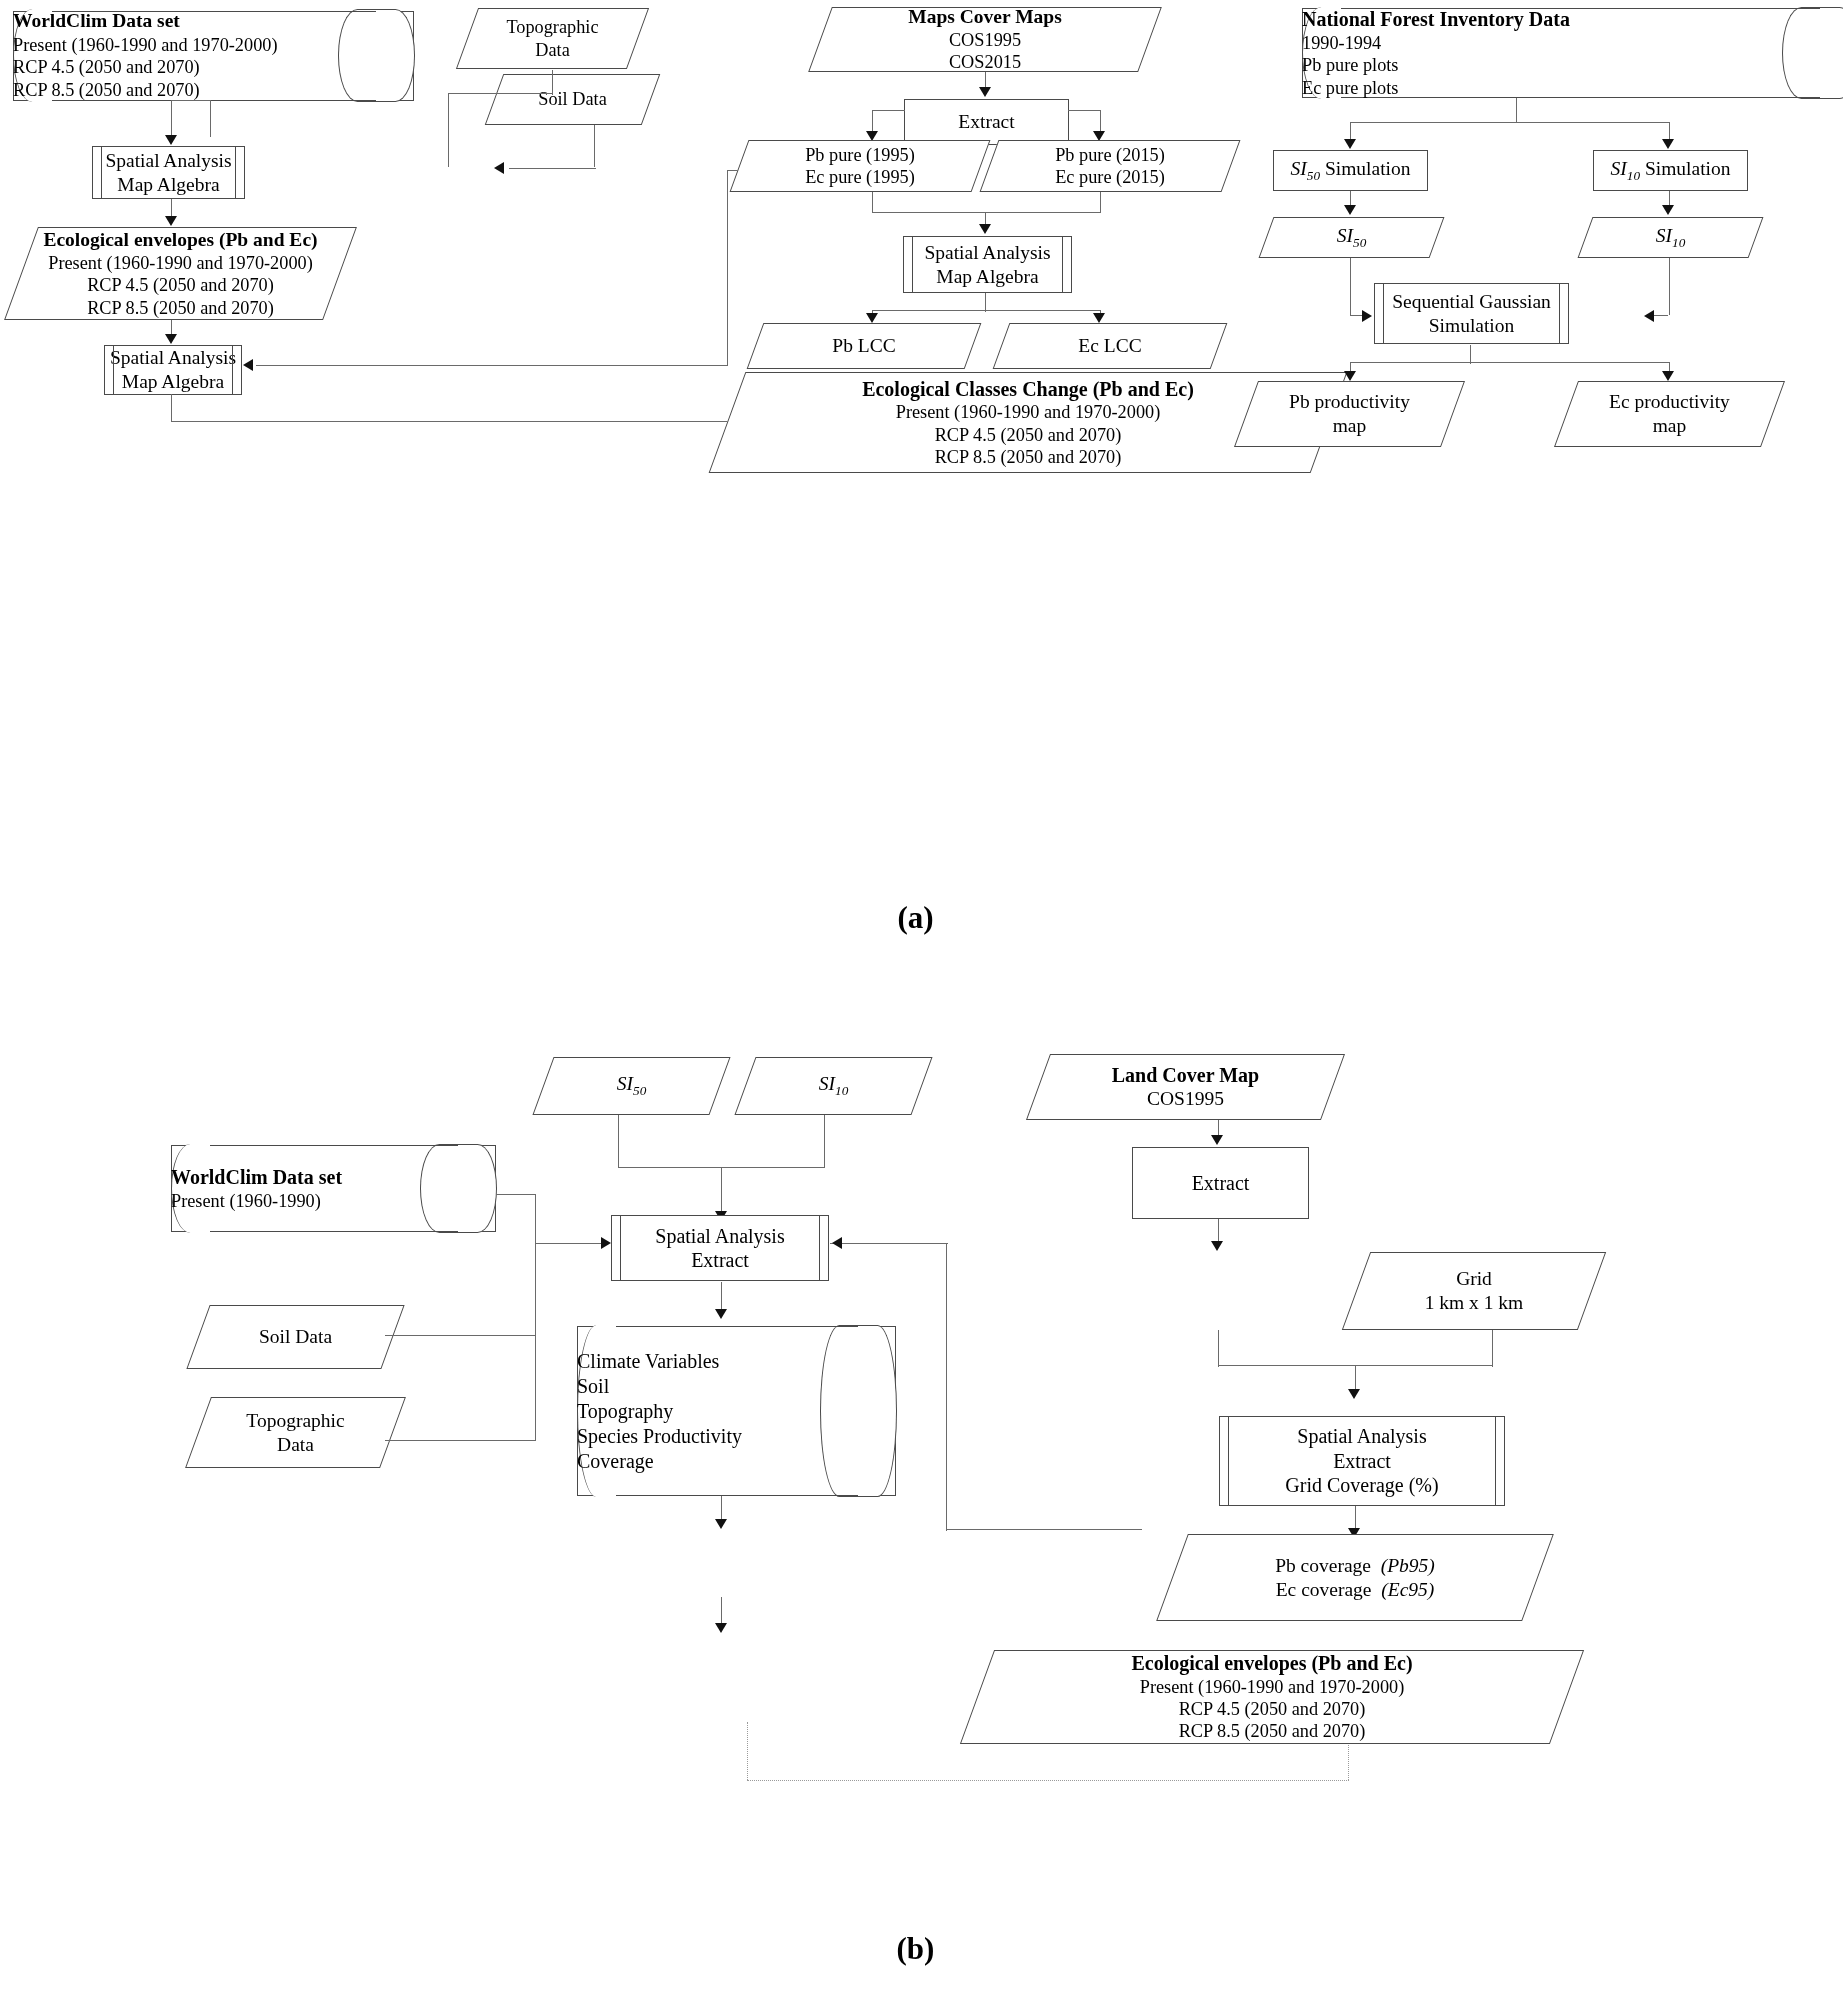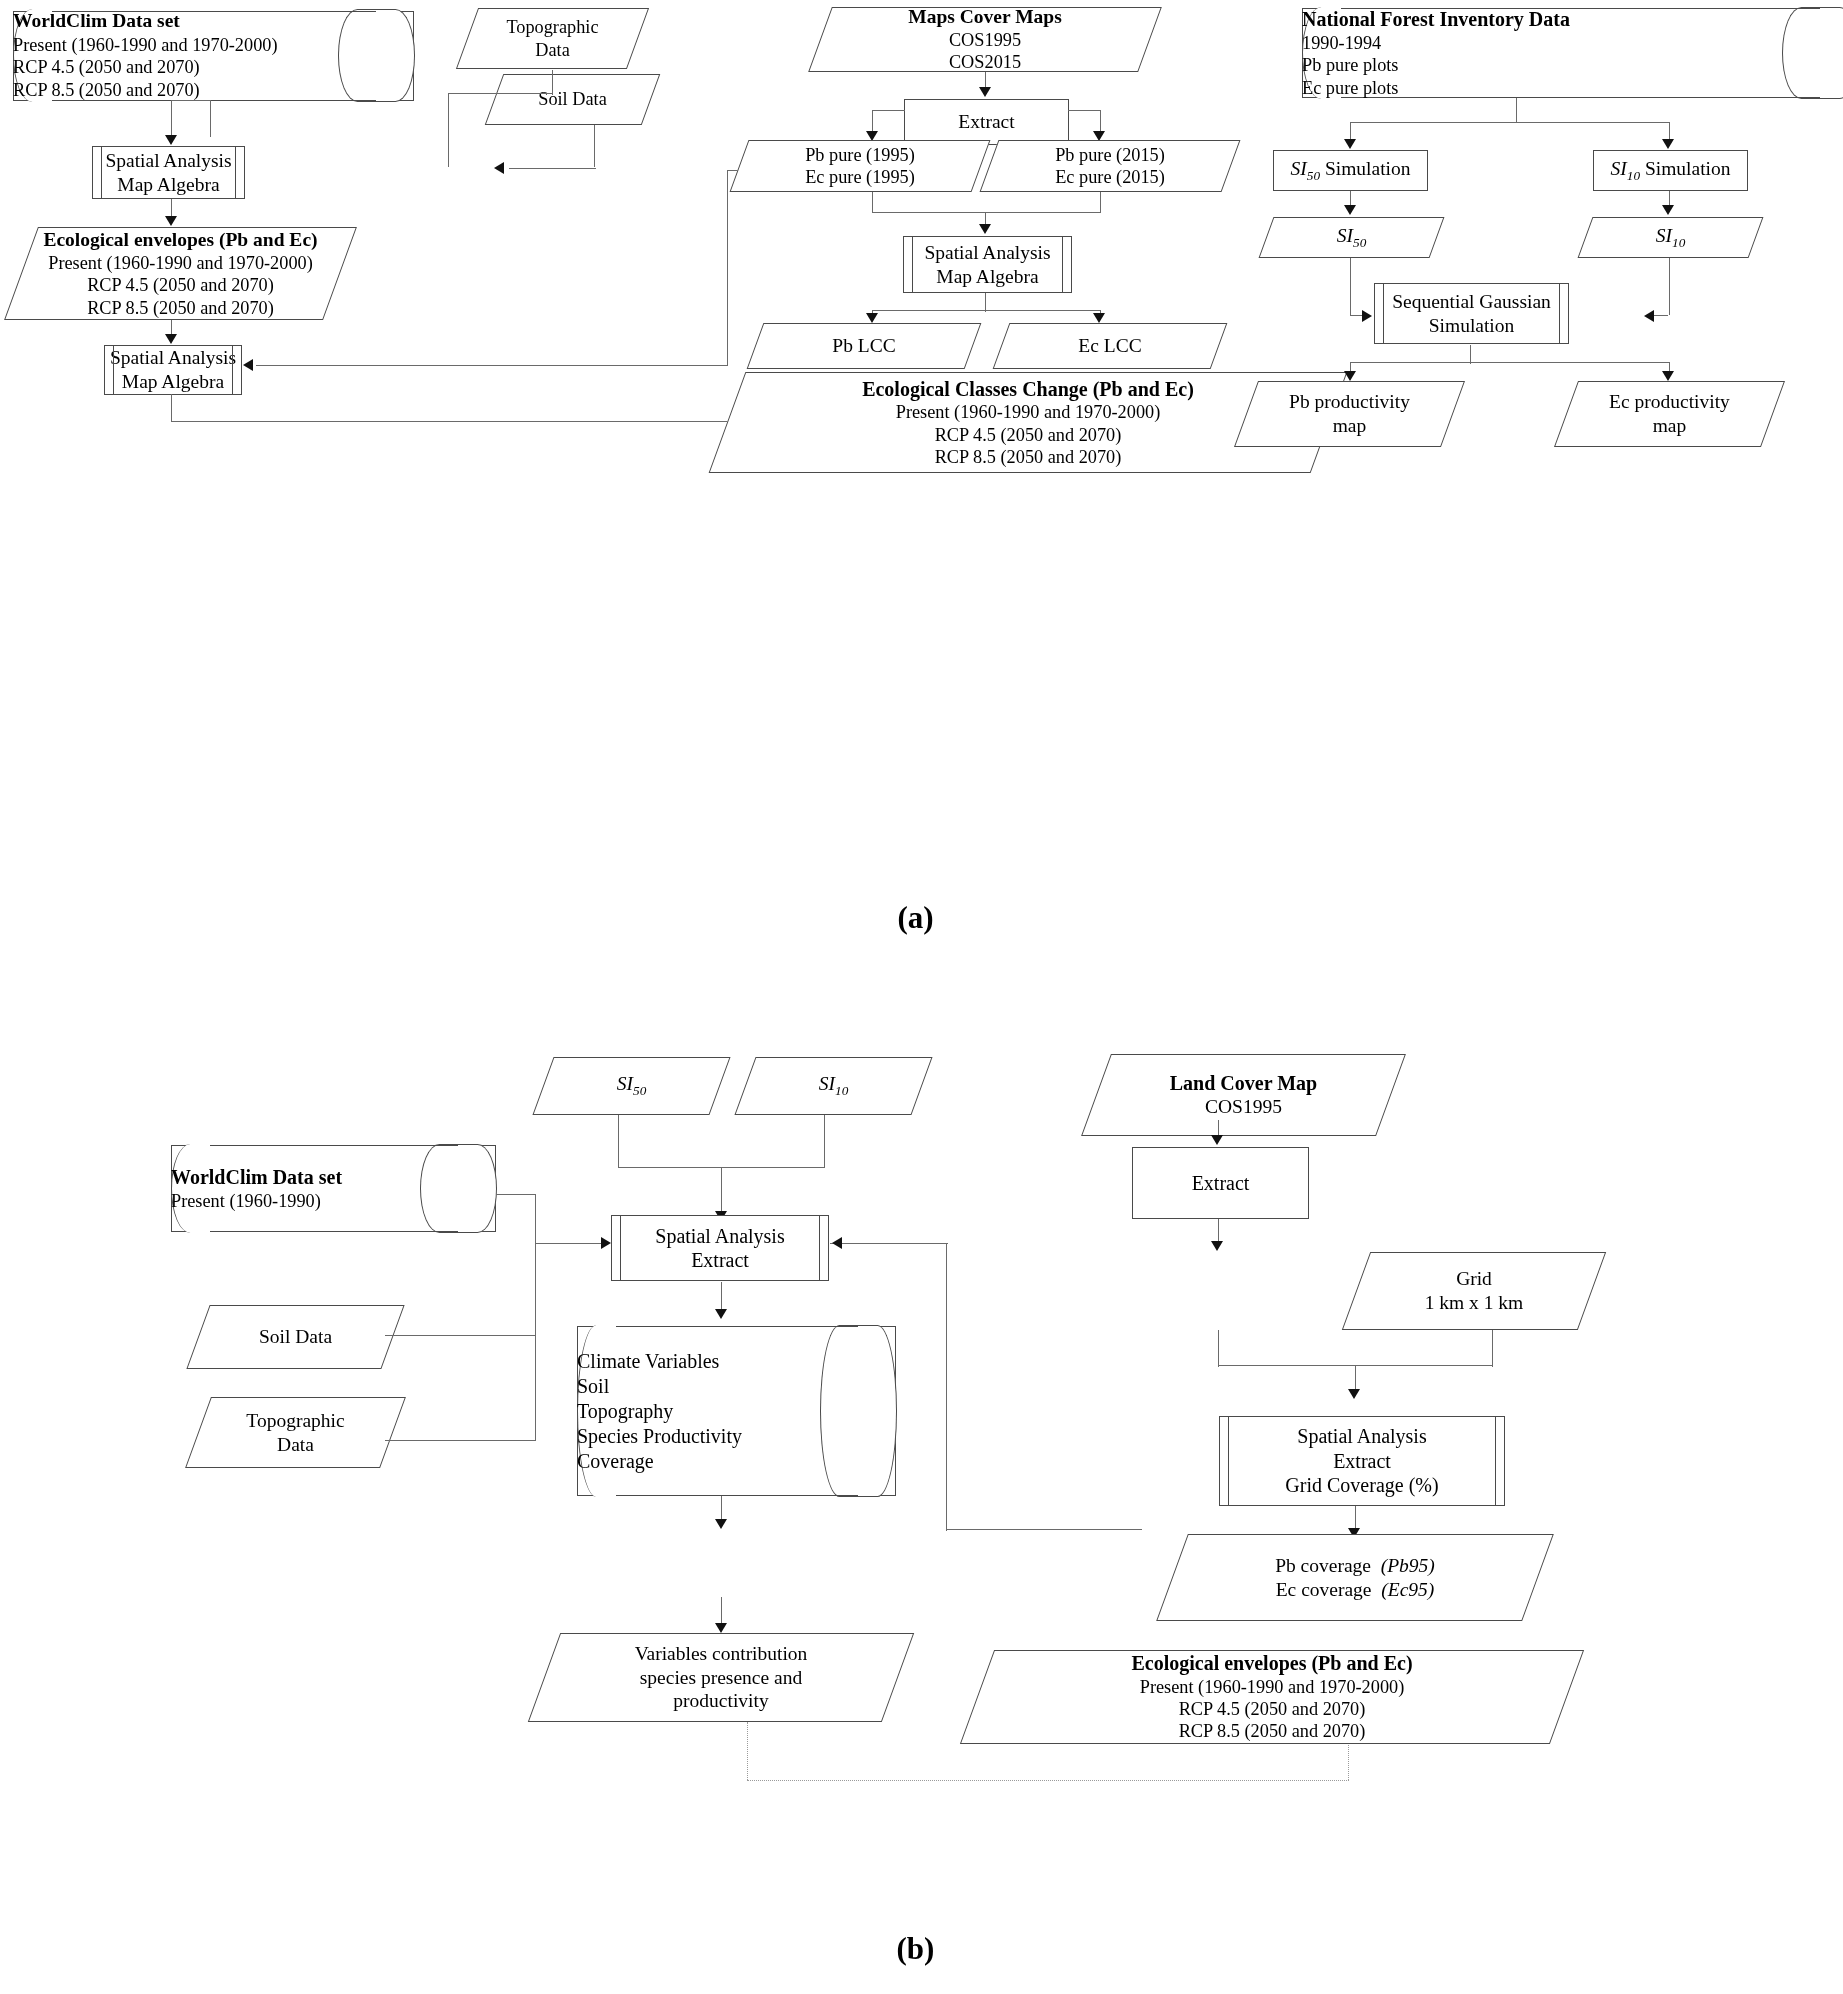--- a/index.html
+++ b/index.html
@@ -381,35 +381,27 @@
     </div>
   </div>
 
   <div class="ln lnv" style="left:721px;top:1496px;height:25px;"></div>
   <div class="arr arr-d" style="left:715px;top:1519px;"></div>
 
 
   <div class="ln lnv" style="left:721px;top:1597px;height:29.5px;"></div>
   <div class="arr arr-d" style="left:715px;top:1623px;"></div>
 
-  <div class="para" style="left:544px;top:1633px;width:354px;height:89px;">
-    <div class="skew"></div>
-    <div class="lbl">
-      <span class="t fs33">Variables contribution</span>
-      <span class="t fs33">species presence and</span>
-      <span class="t fs33">productivity</span>
-    </div>
-  </div>
 
   <div class="dash-v" style="left:747px;top:1722px;height:58px;"></div>
   <div class="dash-h" style="left:747px;top:1780px;width:602px;"></div>
   <div class="dash-v" style="left:1348px;top:1739px;height:41px;"></div>
   <div class="arr arr-u" style="left:1341px;top:1729px;"></div>
 
-  <div class="para" style="left:1096px;top:1054px;width:295px;height:82px;">
+  <div class="para" style="left:1038px;top:1054px;width:295px;height:66px;">
     <div class="skew"></div>
     <div class="lbl">
       <span class="t b fs34">Land Cover Map</span>
       <span class="t fs33">COS1995</span>
     </div>
   </div>
 
   <div class="ln lnv" style="left:1218px;top:1120px;height:17.7px;"></div>
   <div class="arr arr-d" style="left:1211px;top:1135px;"></div>
 

